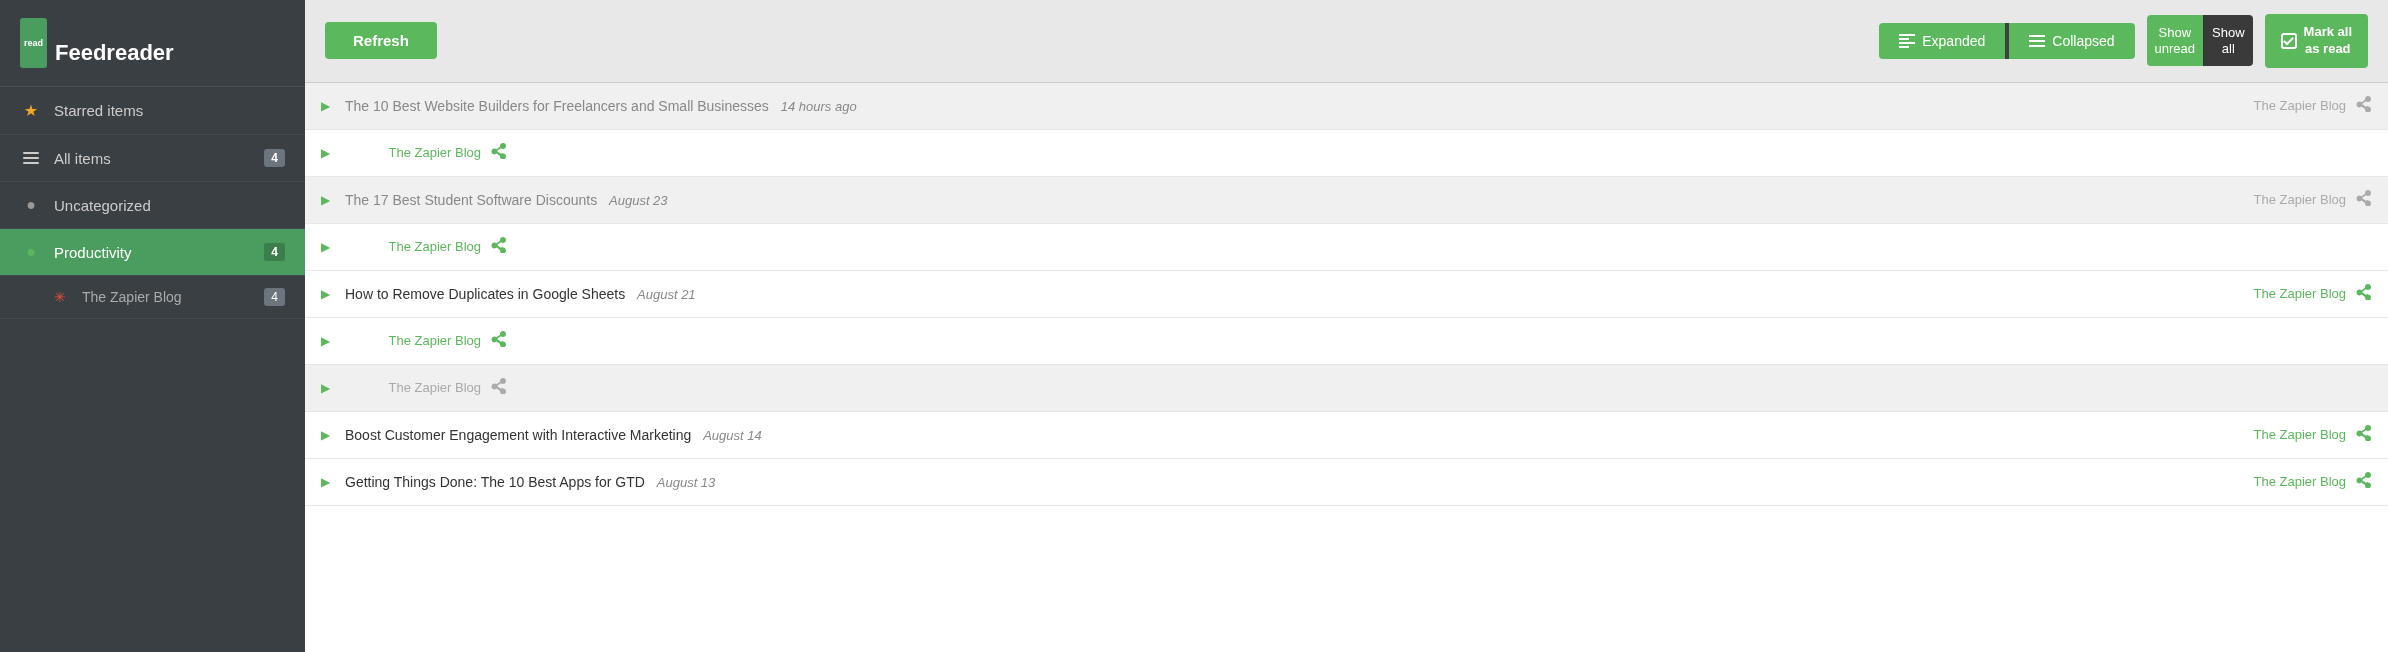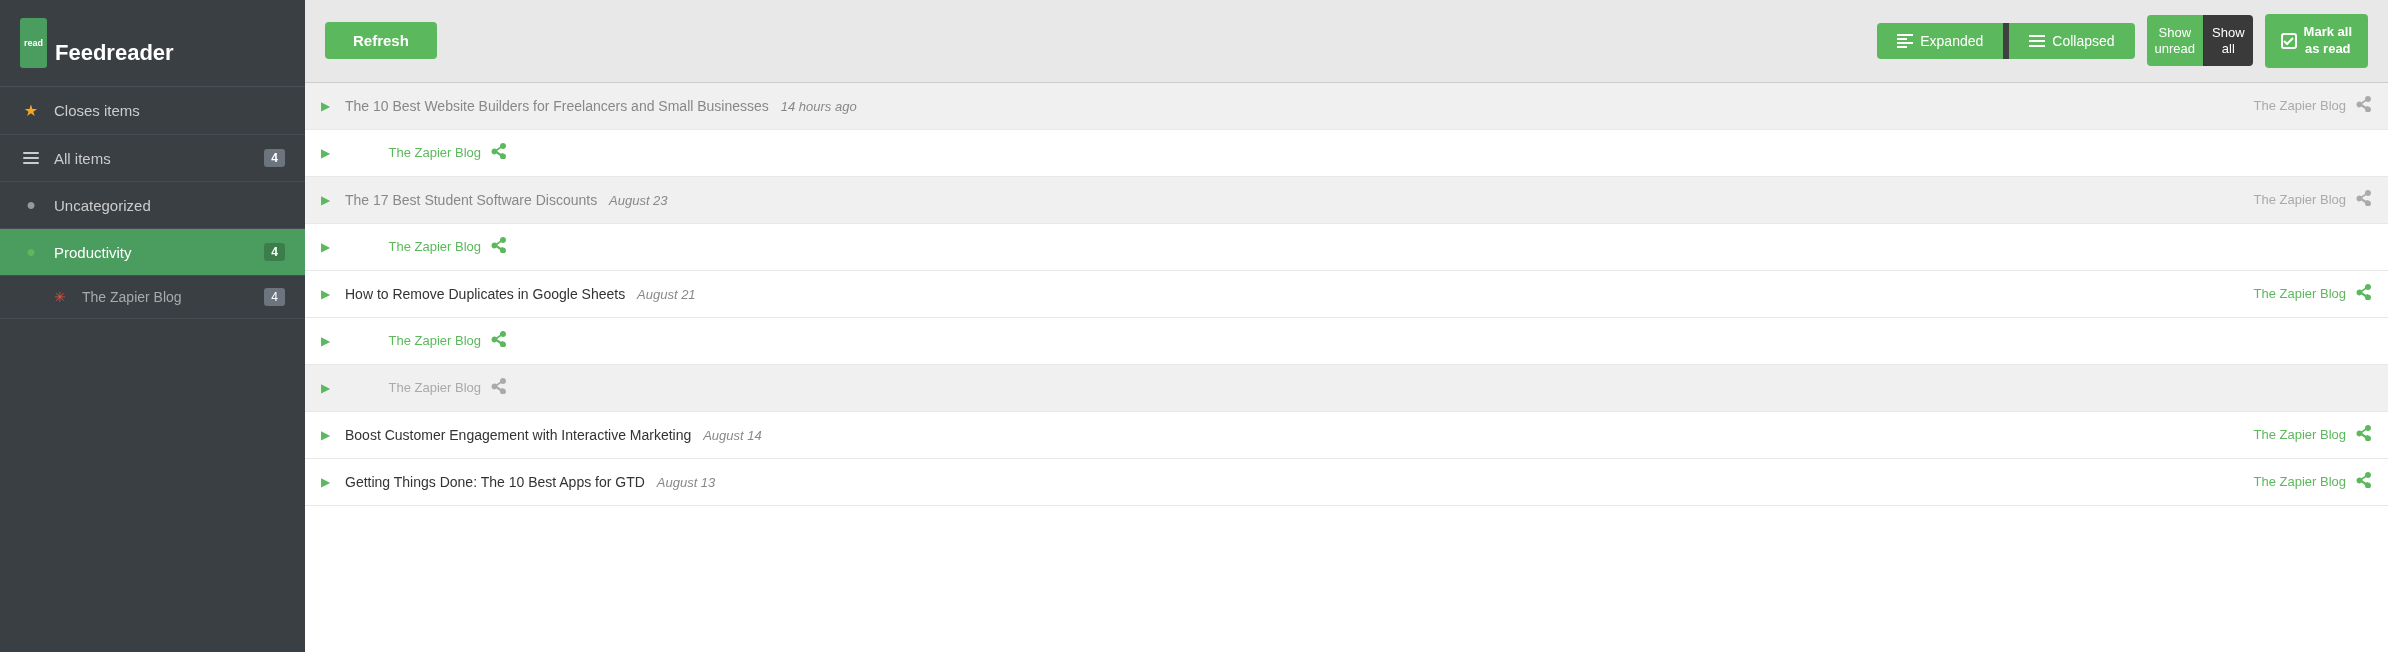--- a/index.html
+++ b/index.html
@@ -133,21 +133,21 @@
       border: none;
       padding: 10px 20px;
       font-size: 14px;
       font-weight: 500;
       cursor: pointer;
       display: flex;
       align-items: center;
       gap: 7px;
     }
     .view-btn:first-child { border-radius: 4px 0 0 4px; }
-    .view-btn:last-child { border-radius: 0 4px 4px 0; border-left: 6px solid #404040; }
+    .view-btn:last-child { border-radius: 0 4px 4px 0; border-left: 4px solid #404040; }
 
     .show-toggle {
       display: flex;
       gap: 0;
     }
     .show-btn {
       background: #5cb85c;
       color: #fff;
       border: none;
       padding: 10px 8px;
@@ -243,21 +243,21 @@
 <body>
 
 <div id="sidebar">
   <div id="logo-area">
     <span id="logo-badge">read</span>
     <span id="logo-text">Feedreader</span>
   </div>
 
   <div class="sidebar-item">
     <span class="item-icon icon-star">★</span>
-    <span class="item-label">Closes items</span>
+    <span class="item-label">Starred items</span>
   </div>
 
   <div class="sidebar-item">
     <span class="item-icon icon-list">
       <svg width="16" height="16" viewBox="0 0 16 16" fill="#ccc">
         <rect x="0" y="2" width="16" height="2" rx="1"></rect>
         <rect x="0" y="7" width="16" height="2" rx="1"></rect>
         <rect x="0" y="12" width="16" height="2" rx="1"></rect>
       </svg>
     </span>

